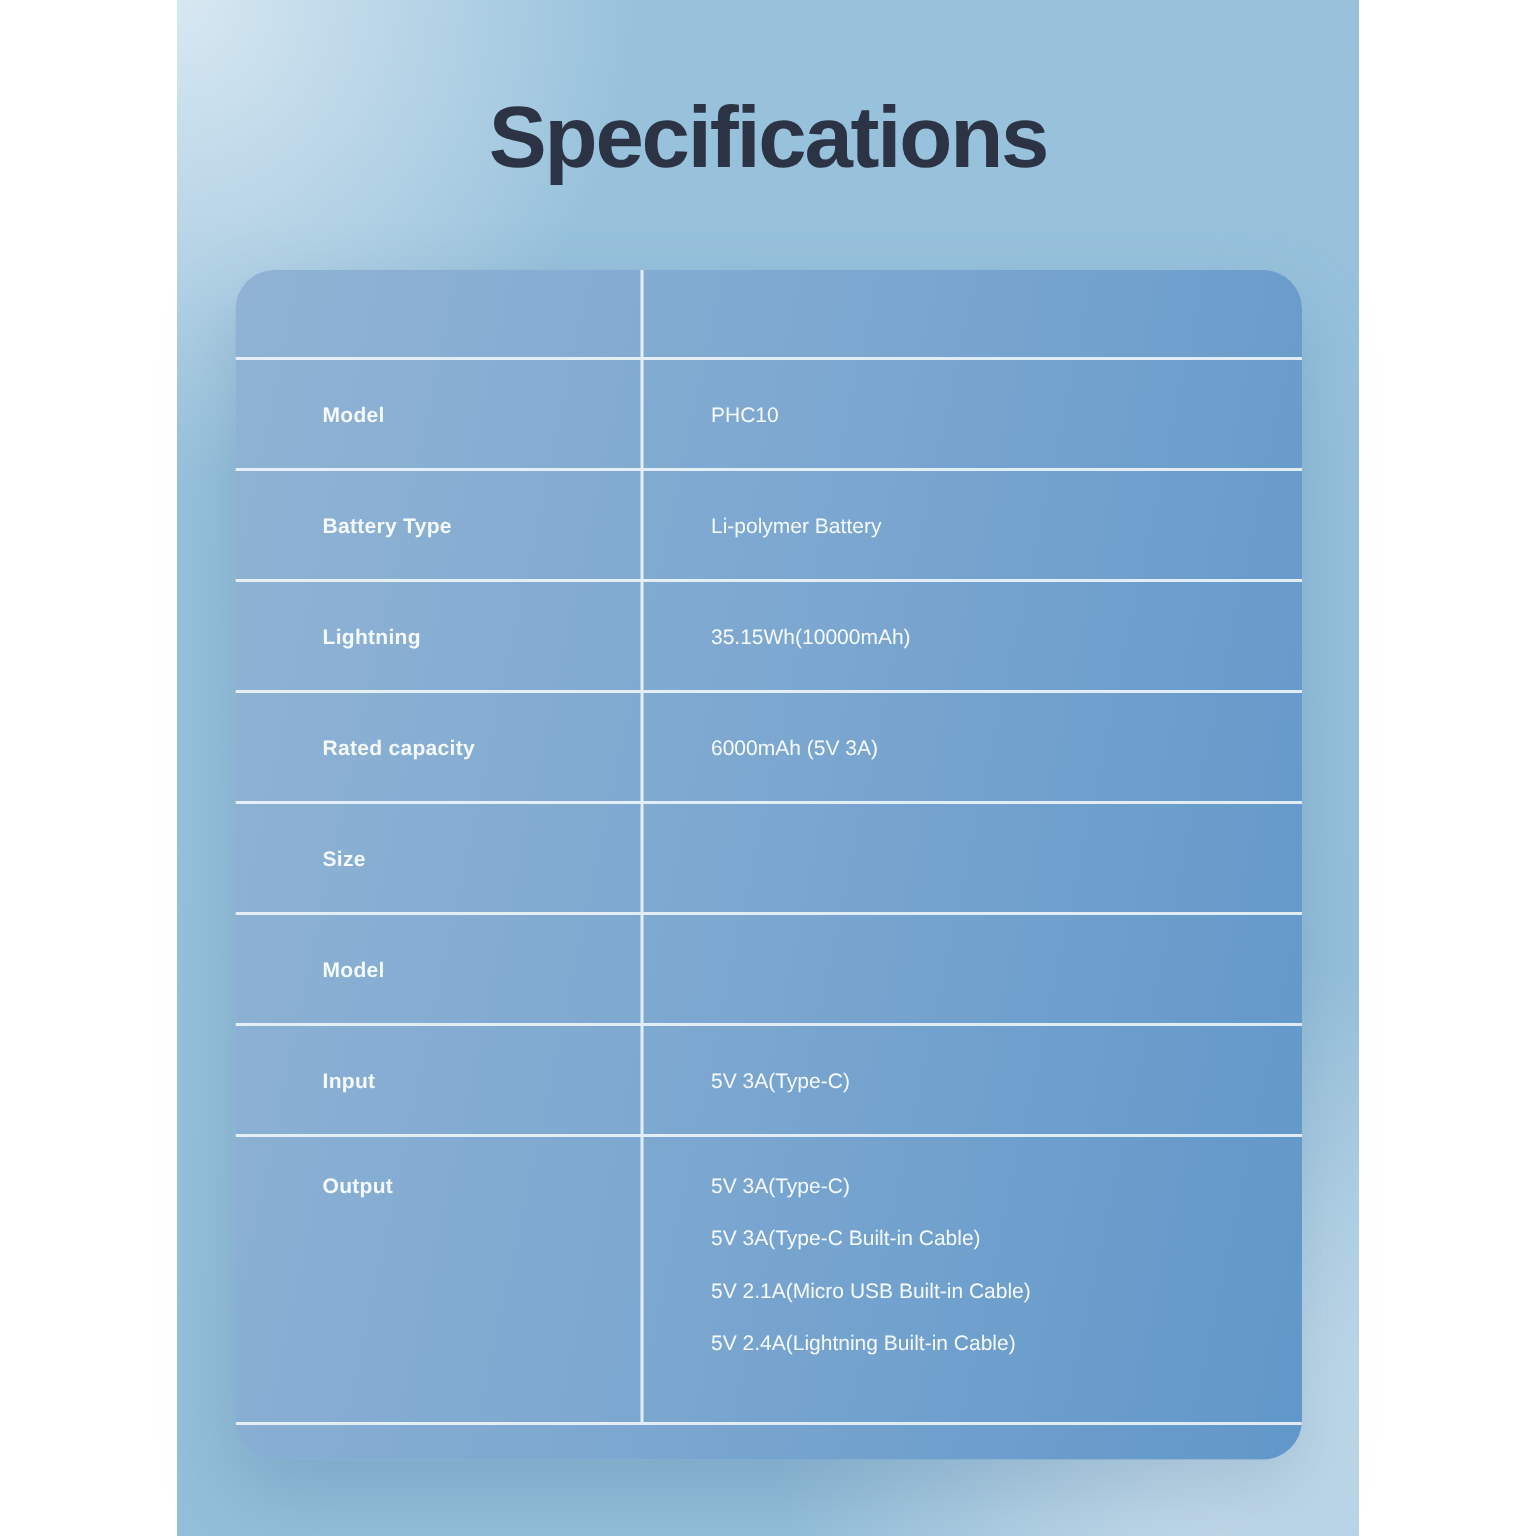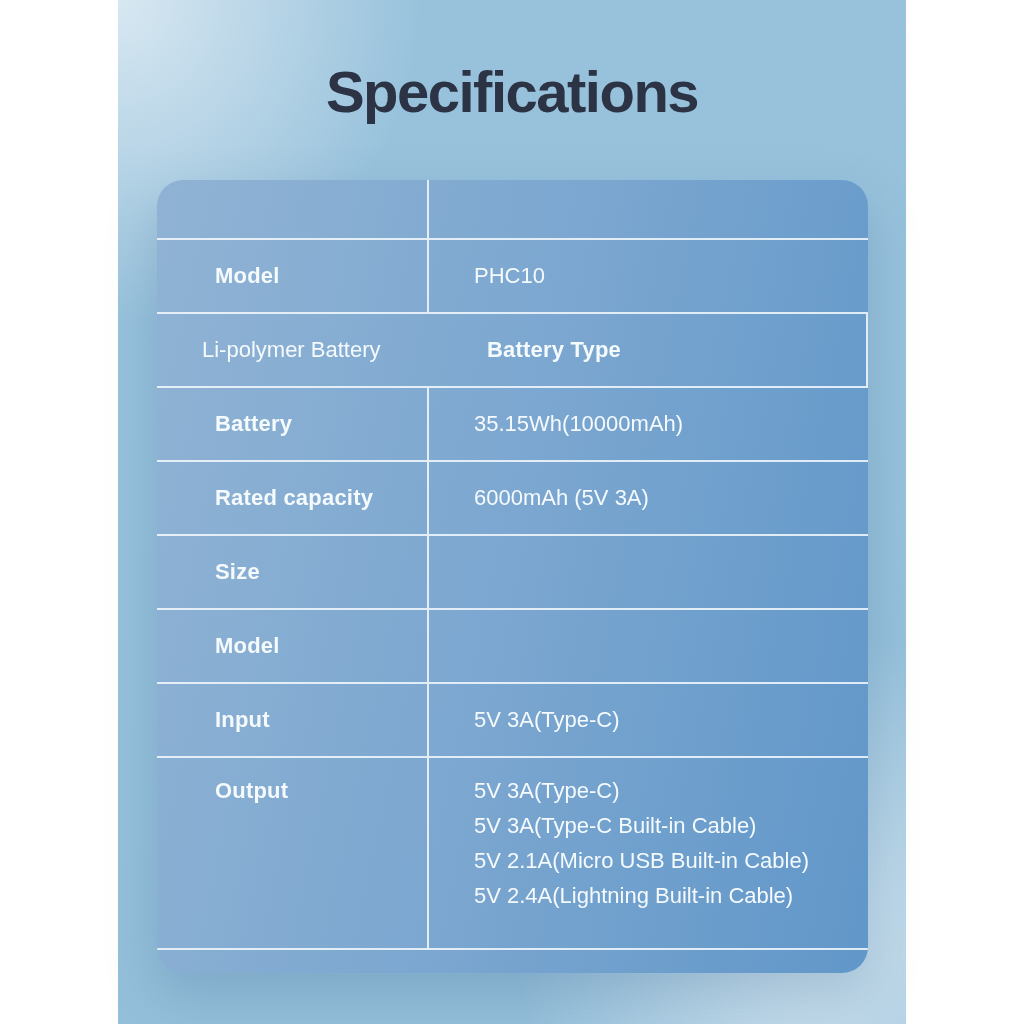--- a/index.html
+++ b/index.html
@@ -53,21 +53,21 @@
   }
   .row + .row { border-top: 2px solid var(--line); }
   .row-header { height: 58px; }
   .row-std    { height: 74px; }
   .row-output { height: 192px; }
   .row-footer { height: 25px; display: block; }
   .cell {
     display: flex;
     align-items: center;
     color: var(--table-text);
-    font-size: 22px;
+    font-size: 14px;
   }
   .cell.label {
     border-right: 2px solid var(--line);
     padding-left: 58px;
     font-weight: 700;
     letter-spacing: 0.2px;
   }
   .cell.value {
     padding-left: 45px;
     padding-right: 20px;
@@ -98,26 +98,26 @@
       <div class="cell label"></div>
       <div class="cell value"></div>
     </div>
 
     <div class="row row-std">
       <div class="cell label">Model</div>
       <div class="cell value">PHC10</div>
     </div>
 
     <div class="row row-std">
+      <div class="cell label">Battery Type</div>
       <div class="cell value">Li-polymer Battery</div>
-      <div class="cell label">Battery Type</div>
     </div>
 
     <div class="row row-std">
-      <div class="cell label">Battery</div>
+      <div class="cell label">Lightning</div>
       <div class="cell value">35.15Wh(10000mAh)</div>
     </div>
 
     <div class="row row-std">
       <div class="cell label">Rated capacity</div>
       <div class="cell value">6000mAh (5V 3A)</div>
     </div>
 
     <div class="row row-std">
       <div class="cell label">Size</div>

